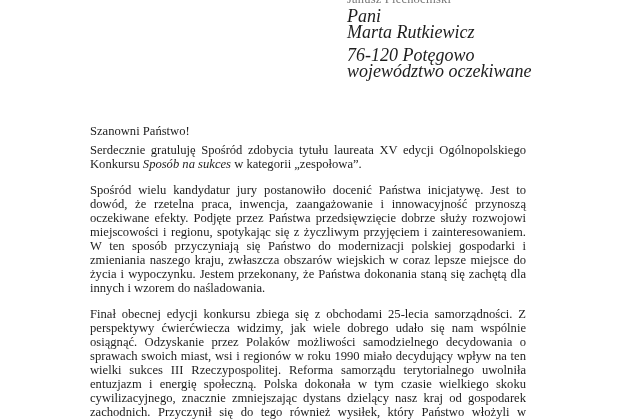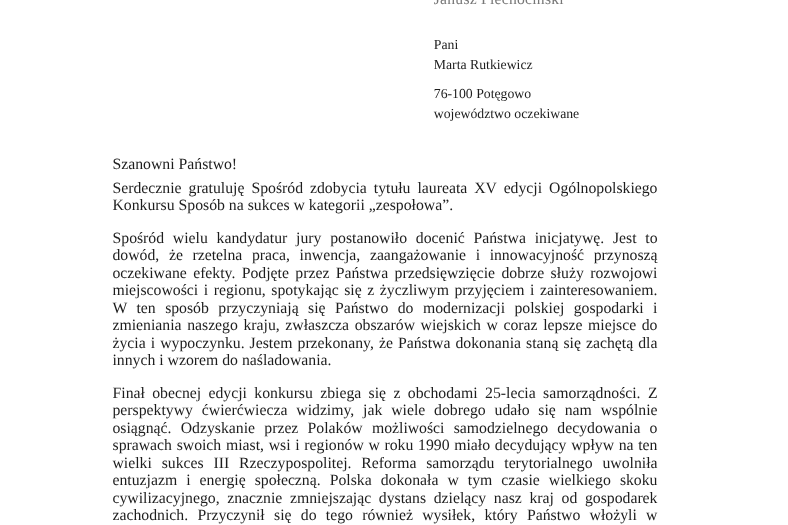--- a/index.html
+++ b/index.html
@@ -9,45 +9,45 @@
     font-family: "Liberation Serif", "DejaVu Serif", serif;
     color: #1d1d1d;
     position: relative;
   }
   .page { position: absolute; left: 0; top: 0; width: 630px; height: 420px; }
   .sender {
     position: absolute; left: 347px; top: -8px;
     font-size: 12.5px; color: #777; letter-spacing: 0.2px;
   }
   .recipient {
-    position: absolute; left: 347px; top: 28px;
-    font-size: 11px; line-height: 16px;
+    position: absolute; left: 347px; top: 8px;
+    font-size: 18px; line-height: 16px; font-style: italic;
   }
   .recipient .name-block { margin-bottom: 7px; }
   .recipient div { white-space: nowrap; }
   .body {
     position: absolute; left: 90px; top: 125px; width: 436px;
     font-size: 12.6px; line-height: 13.9px;
   }
   .salutation { margin-bottom: 5px; white-space: nowrap; font-family: Liberation Serif, serif; }
   .para { text-align: justify; text-align-last: left; margin-bottom: 6px; }
-  .italic { }
+  .italic { font-style: italic; }
 </style>
 </head>
 <body>
 
 <div class="page">
   <div class="sender">Janusz Piechociński</div>
 
   <div class="recipient">
     <div class="name-block">
       <div>Pani</div>
       <div>Marta Rutkiewicz</div>
     </div>
-    <div>76-100 Potęgowo</div>
+    <div>76-120 Potęgowo</div>
     <div>województwo oczekiwane</div>
   </div>
 
   <div class="body">
     <div class="salutation">Szanowni Państwo!</div>
     <p class="para" style="margin-top:0"><span>Serdecznie gratuluję Spośród zdobycia tytułu laureata XV edycji Ogólnopolskiego Konkursu </span><span class="italic">Sposób na sukces</span><span> w kategorii „zespołowa”.</span></p>
     <p class="para">Spośród wielu kandydatur jury postanowiło docenić Państwa inicjatywę. Jest to dowód, że rzetelna praca, inwencja, zaangażowanie i innowacyjność przynoszą oczekiwane efekty. Podjęte przez Państwa przedsięwzięcie dobrze służy rozwojowi miejscowości i regionu, spotykając się z życzliwym przyjęciem i zainteresowaniem. W ten sposób przyczyniają się Państwo do modernizacji polskiej gospodarki i zmieniania naszego kraju, zwłaszcza obszarów wiejskich w coraz lepsze miejsce do życia i wypoczynku. Jestem przekonany, że Państwa dokonania staną się zachętą dla innych i wzorem do naśladowania.</p>
     <p class="para">Finał obecnej edycji konkursu zbiega się z obchodami 25-lecia samorządności. Z perspektywy ćwierćwiecza widzimy, jak wiele dobrego udało się nam wspólnie osiągnąć. Odzyskanie przez Polaków możliwości samodzielnego decydowania o sprawach swoich miast, wsi i regionów w roku 1990 miało decydujący wpływ na ten wielki sukces III Rzeczypospolitej. Reforma samorządu terytorialnego uwolniła entuzjazm i energię społeczną. Polska dokonała w tym czasie wielkiego skoku cywilizacyjnego, znacznie zmniejszając dystans dzielący nasz kraj od gospodarek zachodnich. Przyczynił się do tego również wysiłek, który Państwo włożyli w rozwinięcie działalności gospodarczej. I za ten ważny udział w unowocześnianiu polskiej wsi, w podnoszeniu jej konkurencyjności, w mądrym zagospodarowywaniu polskiej wolności serdecznie dziękuję.</p>
 
   </div>

